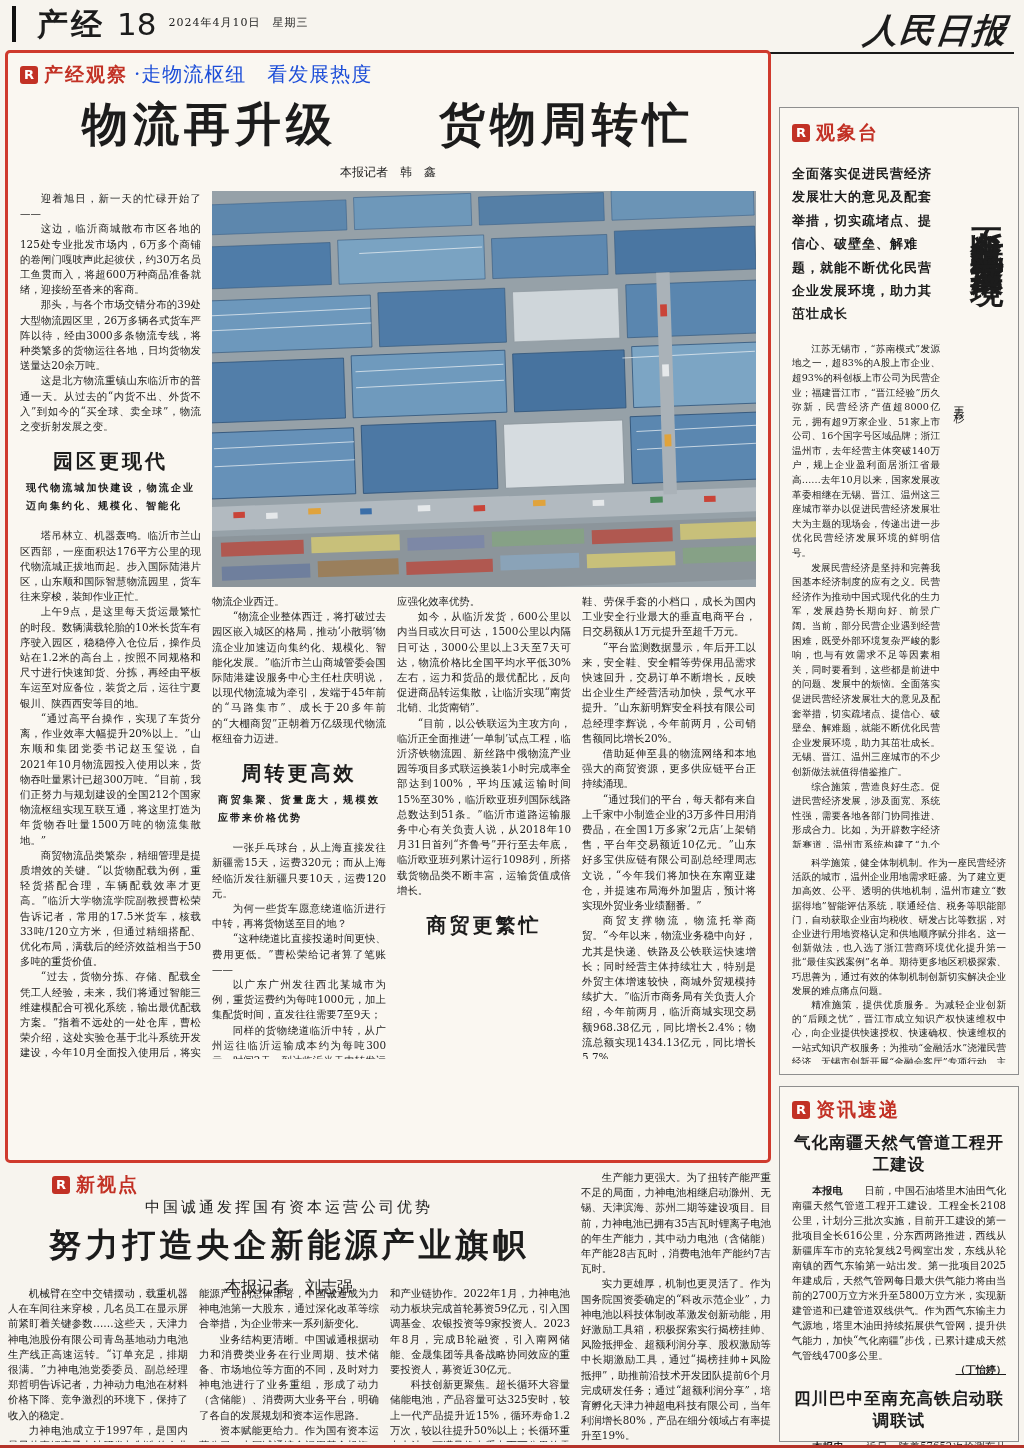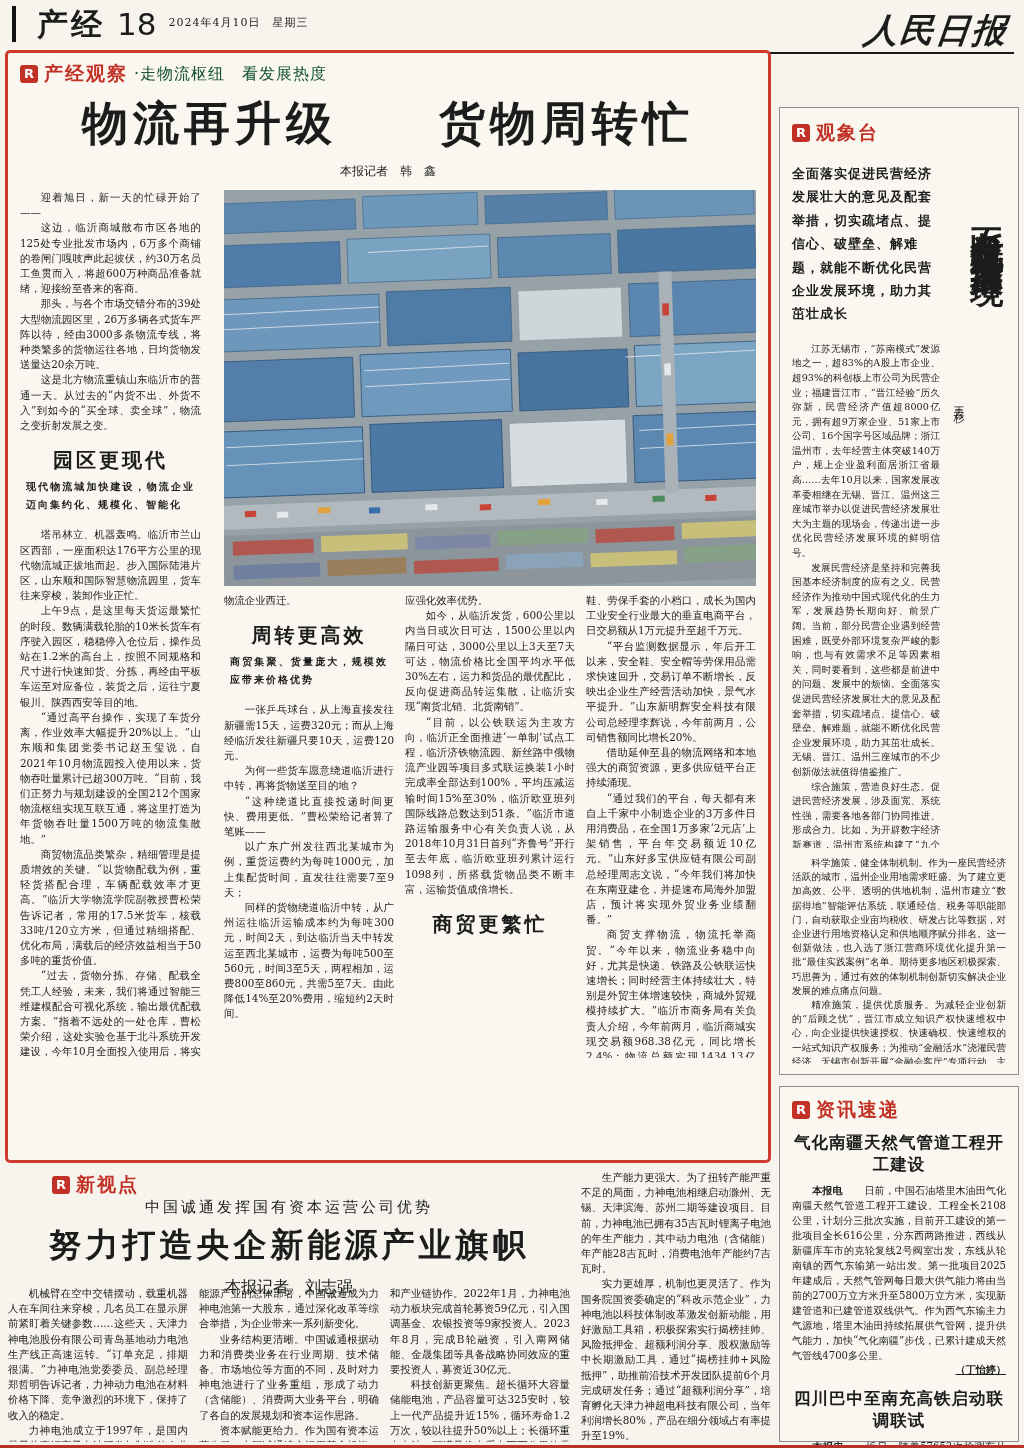--- a/index.html
+++ b/index.html
@@ -17,35 +17,35 @@
   .hdr-date{font-size:11px;padding-bottom:3px;letter-spacing:1px;}
   .masthead{position:absolute;right:6px;top:2px;font-size:34px;font-weight:900;
     font-style:italic;letter-spacing:2px;transform:skewX(-6deg);}
   .masthead-rule{position:absolute;right:0;top:46px;width:246px;height:2px;background:#1a1a1a;}
   
   .badge{display:flex;align-items:center;gap:6px;}
   .badge-r{width:18px;height:18px;background:#c23125;color:#fff;border-radius:3px;
     font:700 13px/18px "DejaVu Sans","Liberation Sans",sans-serif;text-align:center;flex:0 0 auto;}
   .badge-text{color:#c23125;font-weight:800;font-size:19px;letter-spacing:2px;
     font-family:"DejaVu Sans","Liberation Sans",sans-serif;}
-  .badge-rest{color:#14532d;font-size:16px;letter-spacing:1px;}
+  .badge-rest{color:#1d4ed8;font-size:20px;letter-spacing:1px;}
   
   .main-article{position:absolute;left:5px;top:50px;width:766px;height:1113px;
     border:3px solid #cf3a2d;border-radius:5px;background:#faf7f1;
     padding:8px 12px 8px 12px;box-sizing:border-box;}
   .subtitle{text-align:center;font-size:15px;font-weight:700;letter-spacing:1px;margin:16px 0 4px;}
   .headline{text-align:center;font-size:46px;font-weight:900;letter-spacing:5px;margin:6px 0 8px;
     font-family:"DejaVu Sans","Liberation Sans",sans-serif;}
   .byline{text-align:center;font-size:12px;margin-bottom:10px;}
   .article-body{display:flex;gap:11px;height:868px;}
   .body-text{font-size:10.4px;line-height:15.2px;text-align:justify;overflow:hidden;}
   .body-text p{margin:0;text-indent:2em;}
   .body-text p.cont{text-indent:0;}
   .col-narrow{width:181px;flex:0 0 auto;}
-  .right-zone{flex:1;display:flex;flex-direction:column;min-width:0;margin-left:12px;}
+  .right-zone{flex:1;display:flex;flex-direction:column;min-width:0;}
   .photo-wrap{height:396px;background:#8fa0ab;flex:0 0 auto;}
   .photo-wrap svg{display:block;width:100%;height:100%;}
   .lower-cols{display:flex;gap:11px;flex:1;margin-top:7px;min-height:0;}
   .lower-cols .col{flex:1;min-width:0;}
   .subhead{margin:20px 4px 14px;text-align:center;}
   .sh-title{display:block;font-size:20px;font-weight:900;letter-spacing:3px;
     font-family:"DejaVu Sans","Liberation Sans",sans-serif;}
   .sh-deck{display:block;margin-top:10px;font-size:10px;font-weight:700;line-height:1.75;
     text-align:justify;letter-spacing:2px;padding:0 2px;}
   
@@ -209,20 +209,23 @@
             <rect x="469" y="180" width="7" height="12" fill="#e5e8ea"></rect>
             <rect x="469" y="250" width="7" height="12" fill="#e0a33c"></rect>
           </g>
         </svg>
       </div>
 
       <div class="lower-cols">
 
         <div class="col body-text">
           <p class="cont">物流企业西迁。</p>
+          <div>
+              <p>“物流企业整体西迁，将打破过去园区嵌入城区的格局，推动‘小散弱’物流企业加速迈向集约化、规模化、智能化发展。”临沂市兰山商城管委会国际陆港建设服务中心主任杜庆明说，以现代物流城为牵引，发端于45年前的“马路集市”、成长于20多年前的“大棚商贸”正朝着万亿级现代物流枢纽奋力迈进。</p>
+            </div>
           <div class="subhead">
             <span class="sh-title">周转更高效</span>
             <span class="sh-deck">商贸集聚、货量庞大，规模效应带来价格优势</span>
           </div>
           <div>
               <p>一张乒乓球台，从上海直接发往新疆需15天，运费320元；而从上海经临沂发往新疆只要10天，运费120元。</p>
               <p>为何一些货车愿意绕道临沂进行中转，再将货物送至目的地？</p>
               <p>“这种绕道比直接投递时间更快、费用更低。”曹松荣给记者算了笔账——</p>
               <p>以广东广州发往西北某城市为例，重货运费约为每吨1000元，加上集配货时间，直发往往需要7至9天；</p>
               <p>同样的货物绕道临沂中转，从广州运往临沂运输成本约为每吨300元，时间2天，到达临沂当天中转发运至西北某城市，运费为每吨500至560元，时间3至5天，两程相加，运费800至860元，共需5至7天。由此降低14%至20%费用，缩短约2天时间。</p>

